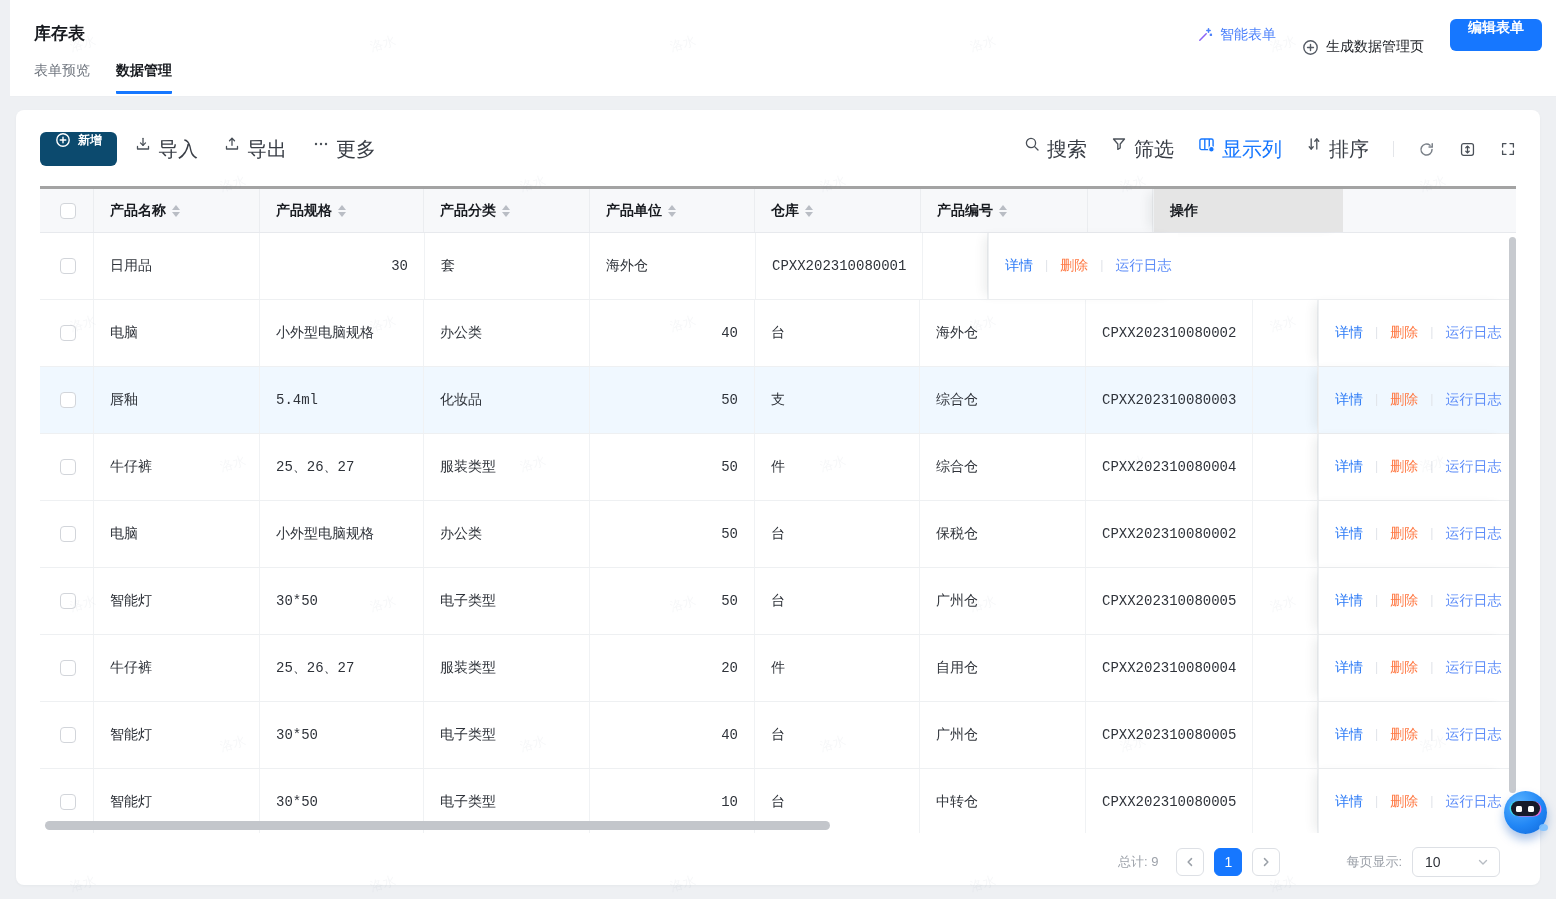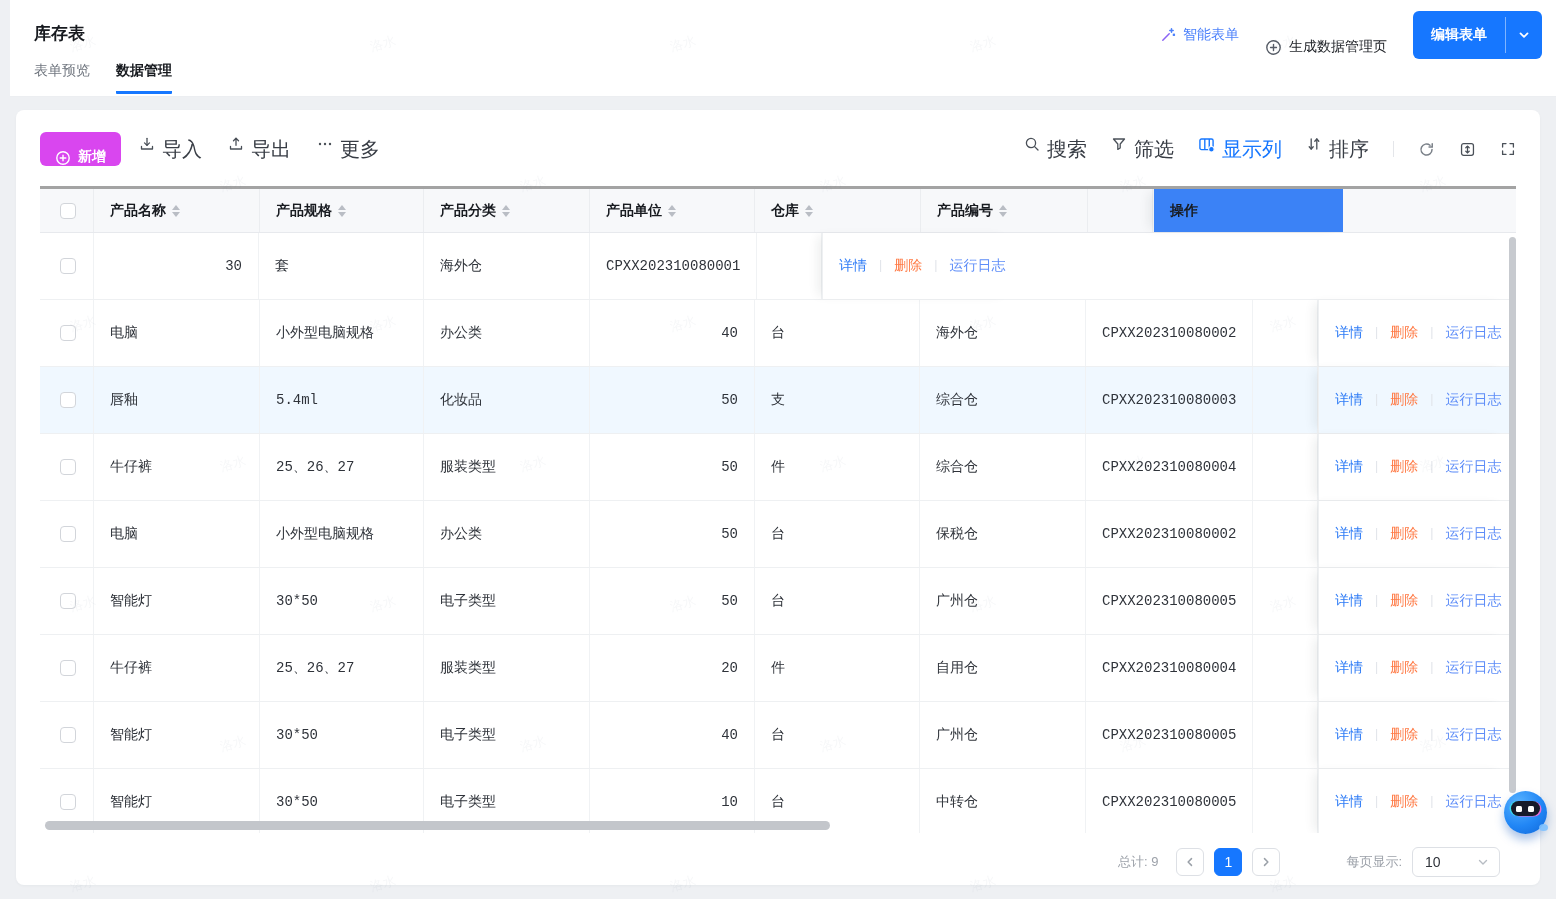--- a/index.html
+++ b/index.html
@@ -10,50 +10,50 @@
   
   .topbar { position:absolute; top:0; left:10px; width:1556px; height:97px; background:#fff; border-bottom:1px solid #eceef1; z-index:2; }
   .page-title { position:absolute; left:24px; top:22px; font-size:17px; font-weight:700; color:#171a1f; }
   .tabs { position:absolute; left:24px; top:62px; display:flex; gap:26px; }
   .tab { font-size:14px; color:#70767f; padding-bottom:11px; border-bottom:3px solid transparent; cursor:pointer; }
   .tab.active { color:#181b20; font-weight:700; border-bottom-color:#1677ff; border-radius:1px; }
   .top-actions { position:absolute; right:24px; top:17px; height:36px; display:flex; align-items:center; gap:26px; }
   .txt-btn { display:flex; align-items:center; gap:7px; font-size:14px; cursor:pointer; }
   .txt-btn.smart { color:#4d82fb; }
   .txt-btn.dark { color:#23262b;margin-top:24px; }
-  .split-btn { display:flex; align-items:stretch; height:48px; background:#1677ff; border-radius:6px; overflow:hidden; color:#fff; cursor:pointer; }
+  .split-btn { display:flex; align-items:stretch; height:32px; background:#1677ff; border-radius:6px; overflow:hidden; color:#fff; cursor:pointer;flex-direction:column; }
   .split-main { display:flex; align-items:center; padding:0 18px; font-size:14px; font-weight:600; }
   .split-divider { width:1px; background:rgba(255,255,255,.45); margin:6px 0; }
   .split-caret { display:flex; align-items:center; padding:0 11px; }
 
   
   .card { position:absolute; left:16px; top:110px; width:1524px; height:775px; background:#fff; border-radius:8px; box-shadow:0 1px 3px rgba(35,40,50,.04); }
 
   
   .toolbar { position:absolute; left:24px; right:24px; top:22px; height:34px; display:flex; align-items:center; }
-  .btn-primary { display:flex; align-items:flex-end; gap:7px; height:34px; padding:0 15px; background:#d946ef; color:#fff; font-size:14px; font-weight:600; border-radius:6px; cursor:pointer; }
+  .btn-primary { display:flex; align-items:flex-start; gap:7px; height:34px; padding:0 15px; background:#0c4a6e; color:#fff; font-size:12px; font-weight:600; border-radius:6px; cursor:pointer; }
   .tool-item { display:flex; align-items:flex-start; gap:7px; font-size:20px; color:#383d45; cursor:pointer; }
   .tool-left { display:flex; align-items:center; gap:26px; margin-left:18px; }
   .tool-right { margin-left:auto; display:flex; align-items:center; gap:24px; }
   .tool-item.active-blue { color:#1677ff; }
   .tool-sep { width:1px; height:16px; background:#e4e6ea; }
   .icon-btn { display:flex; align-items:center; cursor:pointer; }
 
   
   .table-wrap { position:absolute; left:24px; top:76px; width:1476px; height:647px; overflow:hidden; border-top:3px solid #a3a3a3;font-family:Liberation Mono, monospace; }
   .thead { display:flex; height:44px; background:#f7f8fa; border-bottom:1px solid #e7e9ed; }
   .th { display:flex; align-items:center; gap:6px; padding:0 16px; font-size:14px; font-weight:700; color:#181b20; border-right:1px solid #ebedf0; }
   .th.r { justify-content:flex-end; }
   .th.chk, .td.chk { width:54px; padding:0 0 0 20px; }
   .tr { display:flex; height:67px; border-bottom:1px solid #eef0f2; background:#fff; }
   .tr.highlight { background:#f0f8ff; }
   .td { display:flex; align-items:center; padding:0 16px; font-size:14px; color:#2f333a; border-right:1px solid #f0f2f4; overflow:hidden; white-space:nowrap; }
   .td.r { justify-content:flex-end; }
   .col-actions { box-shadow:-8px 0 10px -4px rgba(30,34,40,.08); border-left:1px solid #eef0f2; border-right:none; position:relative; background:inherit; }
-  .thead .col-actions { background:#3b82f6; }
+  .thead .col-actions { background:#e5e5e5; }
   .sort { display:flex; flex-direction:column; gap:2px; }
   .sort i { display:block; width:0; height:0; border-left:4px solid transparent; border-right:4px solid transparent; }
   .sort .up { border-bottom:5px solid #b9bdc4; }
   .sort .dn { border-top:5px solid #b9bdc4; }
   .checkbox { width:16px; height:16px; border:1.5px solid #d2d5da; border-radius:4px; background:#fff; cursor:pointer; }
   .lnk { font-size:14px; cursor:pointer; }
   .lnk-blue { color:#2f7cf6; }
   .lnk-orange { color:#ff7a45; }
   .lnk-blue2 { color:#5e8df8; }
   .sep { color:#e1e4e9; margin:0 10px; font-size:12px; }
@@ -290,20 +290,21 @@
           <div class="th" style="width: 65px;"></div>
           <div class="th col-actions" style="width: 190px;">
             <div class="">操作</div>
           </div>
         </div>
       <div id="tbody">
           <div class="tr">
             <div class="td chk">
               <div class="checkbox"></div>
             </div>
+            <div class="td" style="width: 166px;">日用品</div>
             <div class="td r" style="width: 165px;">30</div>
             <div class="td" style="width: 165px;">套</div>
             <div class="td" style="width: 166px;">海外仓</div>
             <div class="td" style="width: 167px;">CPXX202310080001</div>
             <div class="td" style="width: 65px;"></div>
             <div class="td col-actions" style="width: 190px;">
               <div class="lnk lnk-blue">详情</div>
               <div class="sep">|</div>
               <div class="lnk lnk-orange">删除</div>
               <div class="sep">|</div>

